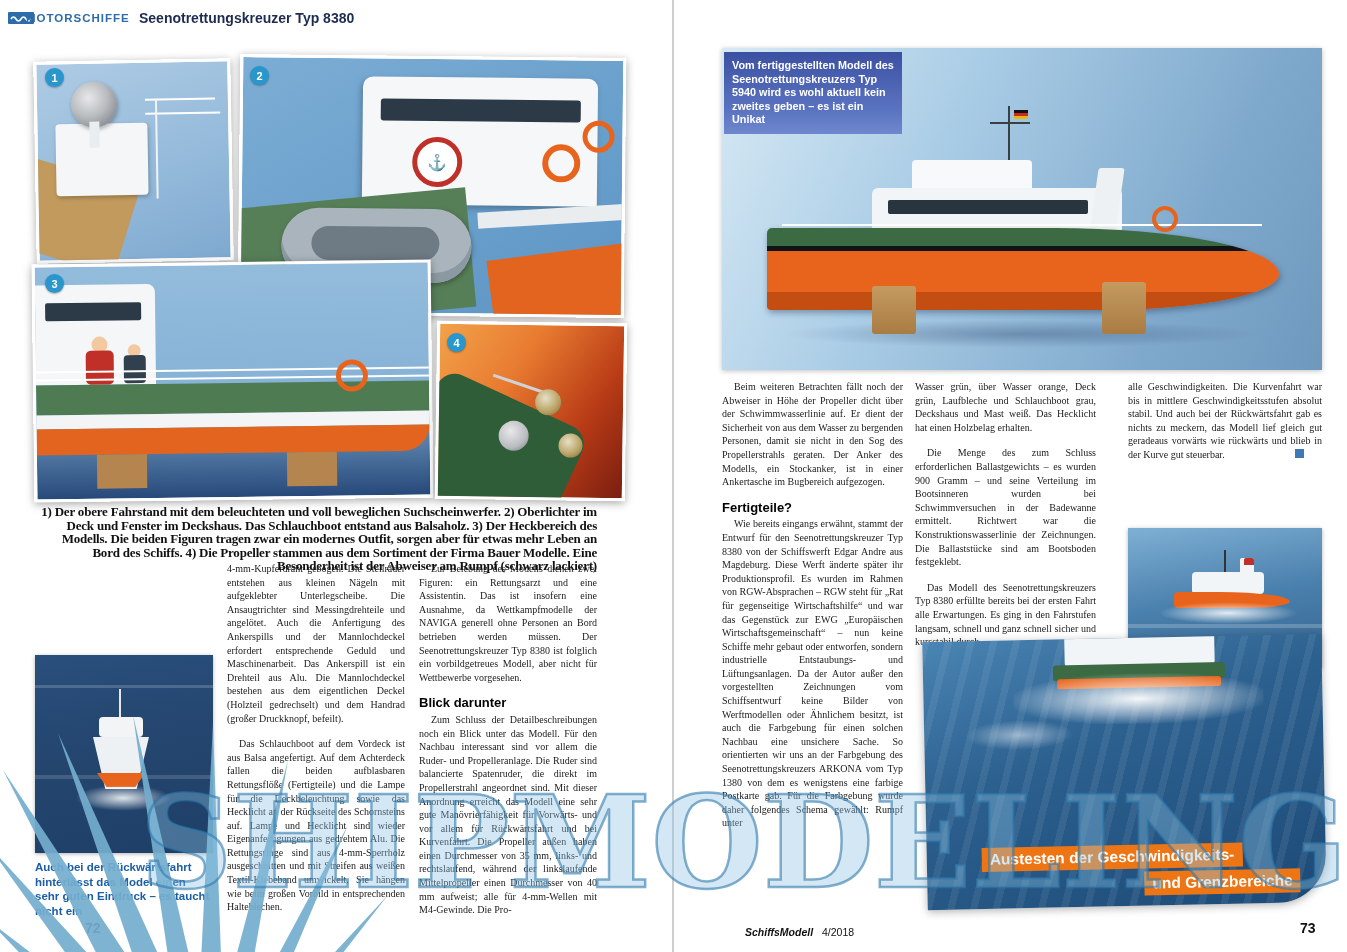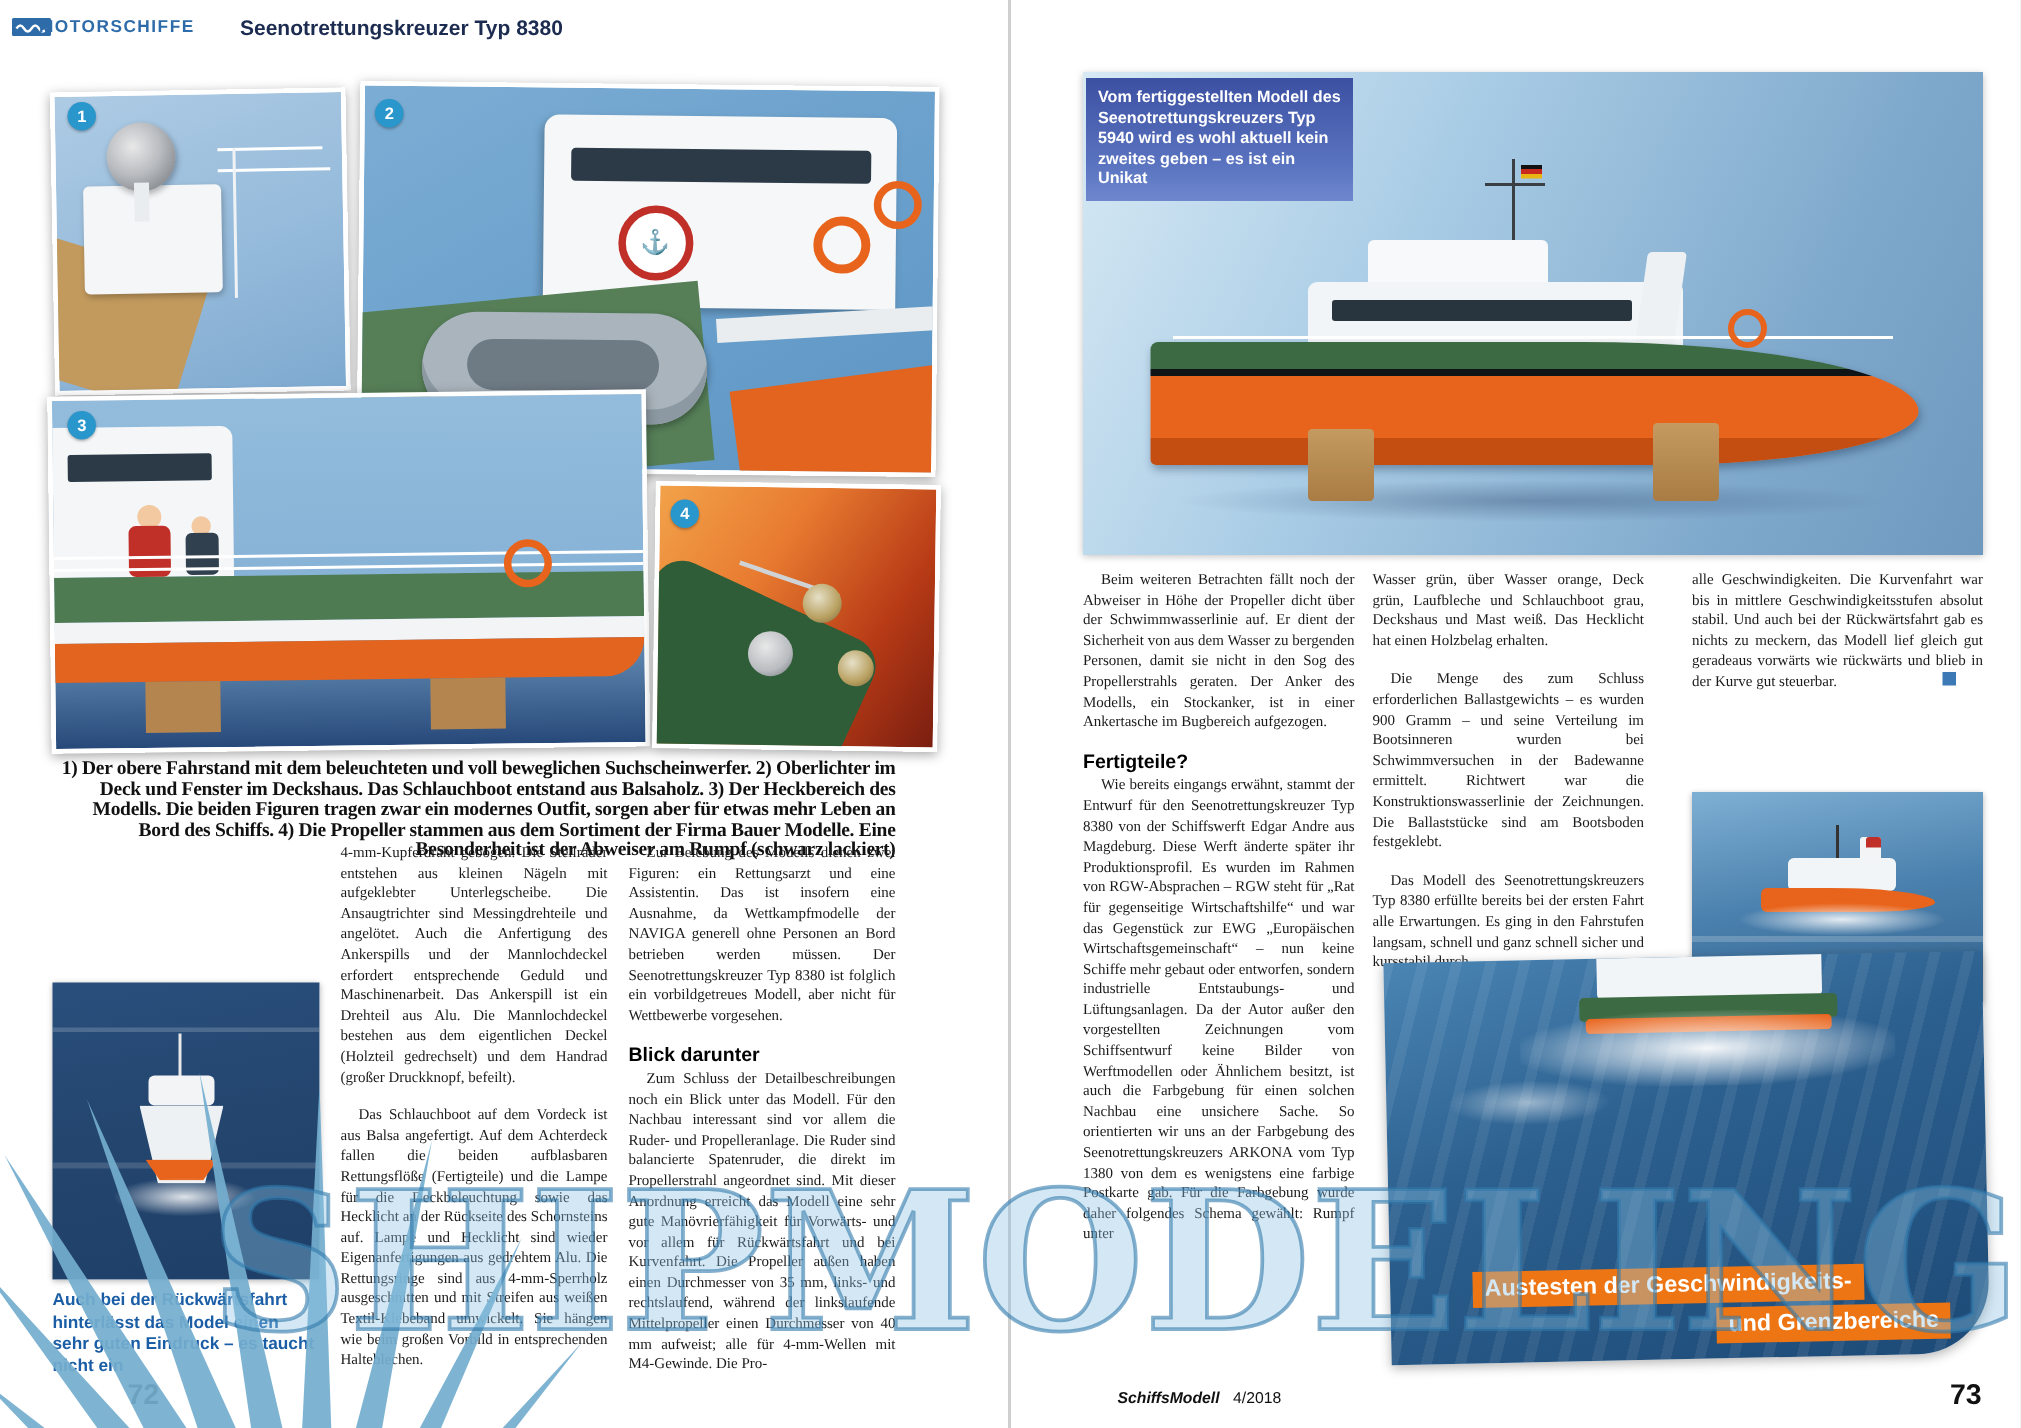--- a/index.html
+++ b/index.html
@@ -21,21 +21,21 @@
   .caption-bold{font-family:Liberation Serif, serif;font-weight:bold;font-size:13px;
                 line-height:13.5px;color:#111;letter-spacing:-0.2px;text-align:right;}
   .col{position:absolute;width:178px;font-size:10px;line-height:13.6px;text-align:justify;color:#1a1a1a;}
   .col p{margin:0 0 12px 0;text-indent:12px;}
   .col p.noindent{text-indent:0;}
   .col h3{font-family:"Liberation Sans",sans-serif;font-size:13px;margin:2px 0 3px 0;color:#000;}
   .bluecap{font-family:"Liberation Sans",sans-serif;font-weight:bold;font-size:11.5px;
            line-height:14.5px;color:#1b5ea6;}
   .endmark{display:inline-block;width:9px;height:9px;background:#3d7ab5;margin-left:70px;}
   a.textlink{color:#1a1a1a;text-decoration:underline;}
-  .pageno{font-family:"Liberation Sans",sans-serif;font-weight:bold;font-size:19px;color:#111;}
+  .pageno{font-family:"Liberation Sans",sans-serif;font-weight:bold;font-size:14px;color:#111;}
   .footer-mag{font-family:"Liberation Sans",sans-serif;font-size:10.5px;color:#111;}
   .footer-mag b{font-style:italic;}
   
   .capbox{position:absolute;left:2px;top:4px;width:162px;padding:7px 8px;
           background:linear-gradient(180deg,#3c50a2 0%,#5a73c0 70%,#6e87cd 100%);
           color:#fff;font-family:"Liberation Sans",sans-serif;font-weight:bold;font-size:10.8px;line-height:13.5px;}
   .banner{position:absolute;background:#ee7513;color:#fff;font-family:"Liberation Sans",sans-serif;
           font-weight:bold;font-size:15.5px;line-height:24px;padding:0 8px;white-space:nowrap;}
   
   .wm-letters{position:absolute;left:140px;top:770px;width:1210px;height:160px;z-index:9;
@@ -52,21 +52,21 @@
 <div class="spread">
 
   <div class="abs" style="left:8px;top:12px;">
     <div class="waveicon">
         <svg width="22" height="8" viewBox="0 0 22 8">
           <path d="M1 5 q2.5-4 5 0 t5 0 t5 0 t5 0" stroke="#fff" stroke-width="1.6" fill="none"></path>
         </svg>
       </div>
   </div>
   <div class="abs hdr-section" style="left:26px;top:12px;">MOTORSCHIFFE</div>
-  <div class="abs hdr-title" style="left:160px;top:10px;">Seenotrettungskreuzer Typ 8380</div>
+  <div class="abs hdr-title" style="left:139px;top:10px;">Seenotrettungskreuzer Typ 8380</div>
 
   <div class="photo" style="left:35px;top:60px;width:191px;height:196px;transform:rotate(-1deg);
        background:linear-gradient(160deg,#aecbe4 0%,#93b9da 60%,#7ea9cf 100%);">
     <div class="shape" style="left:-20px;top:108px;width:110px;height:90px;background:#c29a5e;transform:rotate(18deg);"></div>
     <div class="shape" style="left:18px;top:60px;width:92px;height:72px;background:#f4f6f8;border-radius:4px;box-shadow:1px 2px 4px rgba(0,0,0,.25);"></div>
     <div class="shape" style="left:34px;top:18px;width:46px;height:46px;border-radius:50%;background:radial-gradient(circle at 38% 35%,#e8e8e8 0%,#b9bcc0 45%,#6d7277 100%);box-shadow:1px 2px 4px rgba(0,0,0,.3);"></div>
     <div class="shape" style="left:52px;top:58px;width:10px;height:26px;background:#e9edf0;"></div>
     <div class="shape" style="left:108px;top:36px;width:70px;height:2px;background:#fff;"></div>
     <div class="shape" style="left:108px;top:50px;width:75px;height:2px;background:#fff;"></div>
     <div class="shape" style="left:118px;top:36px;width:2px;height:100px;background:#f0f3f5;"></div>

